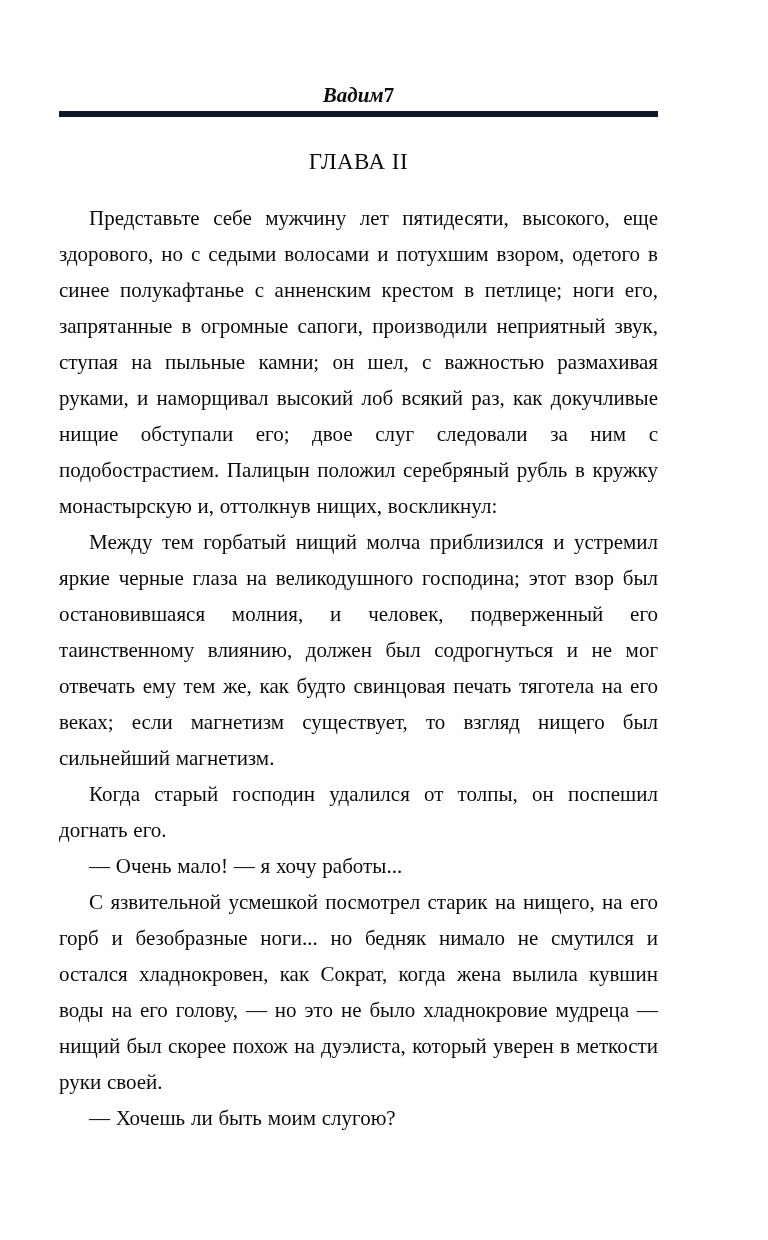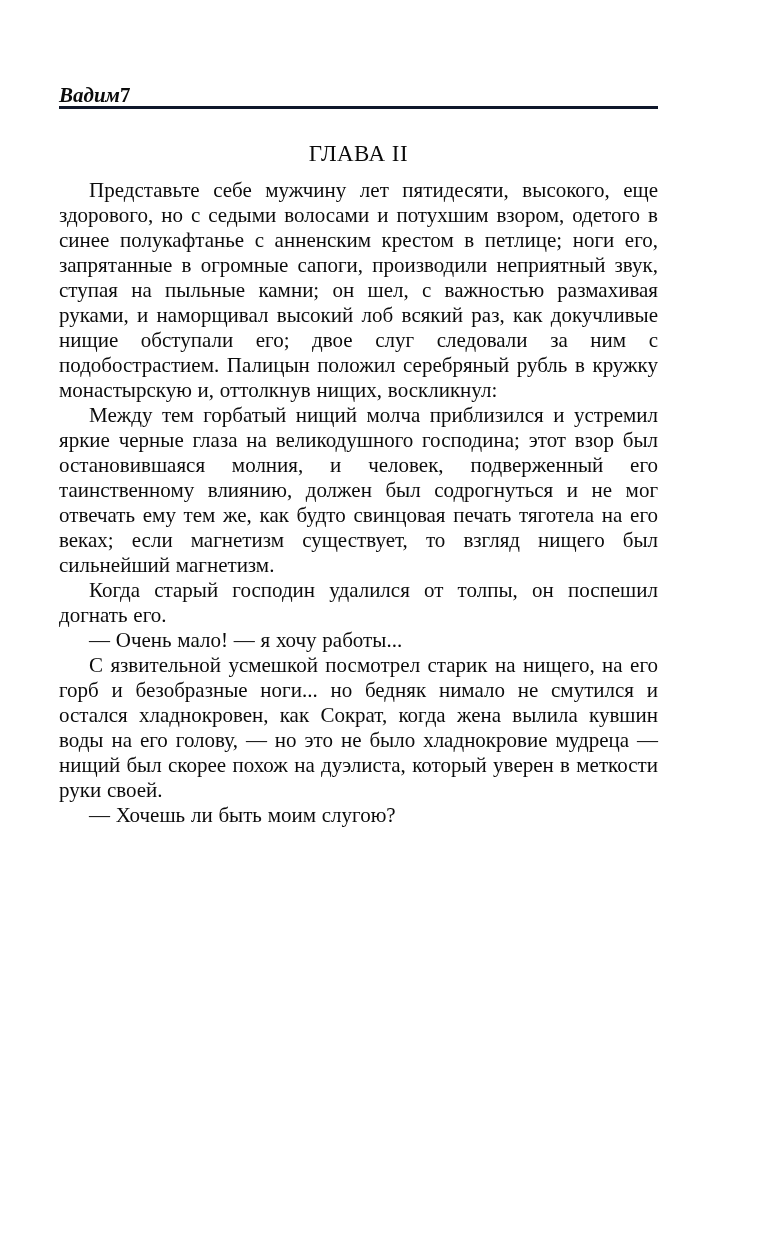--- a/index.html
+++ b/index.html
@@ -13,50 +13,51 @@
     height: 1240px;
     box-sizing: border-box;
     background: #ffffff;
     color: #0b0b0b;
     font-family: "Liberation Serif", "DejaVu Serif", serif;
     padding: 84px 110px 0 59px;
     overflow: hidden;
   }
   .running-head {
     display: flex;
-    justify-content: flex-start;
+    justify-content: center;
     align-items: baseline;
-    border-bottom: 3px solid #0f172a;
+    border-bottom: 6px solid #0f172a;
+    padding-bottom: 5px;
   }
   .running-title {
     font-style: italic;
     font-weight: bold;
     font-size: 21px;
     line-height: 22px;
   }
   .page-number {
     font-weight: bold;
     font-size: 21px;
     line-height: 22px;
   }
   .chapter-title {
-    margin: 33px 0 12px 0;
+    margin: 33px 0 26px 0;
     text-align: center;
     font-weight: normal;
     font-size: 23px;
     letter-spacing: 0.5px;
     line-height: 24px;
   }
   .body-text p {
     margin: 0;
     padding: 0;
     text-indent: 30px;
     text-align: justify;
     font-size: 21px;
-    line-height: 25px;
+    line-height: 36px;
     word-spacing: 0.5px;
   }
 </style>
 </head>
 <body>
 
 <div class="page">
 
   <header class="running-head">
     <span class="running-title">Вадим</span>

